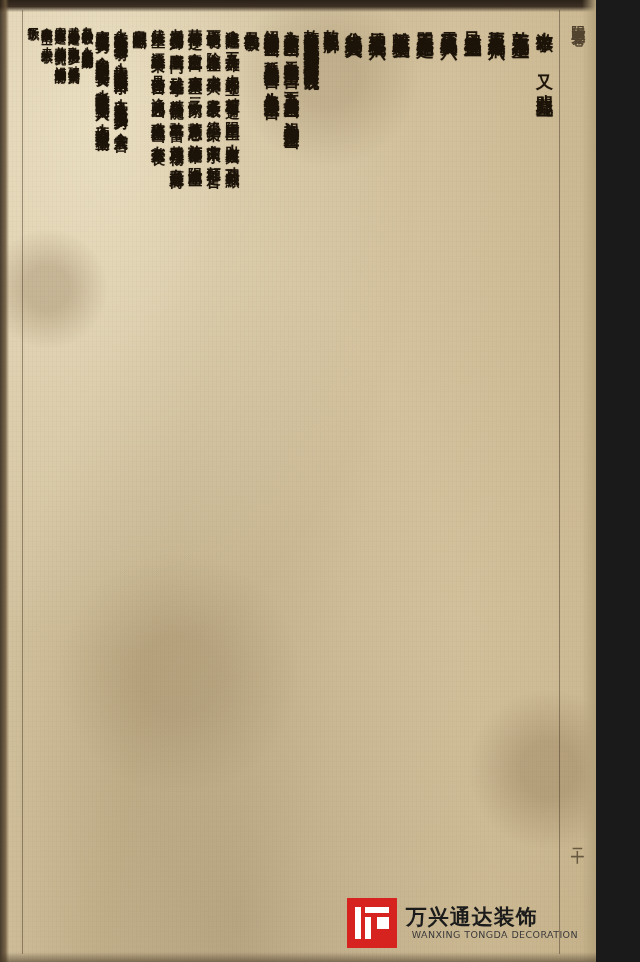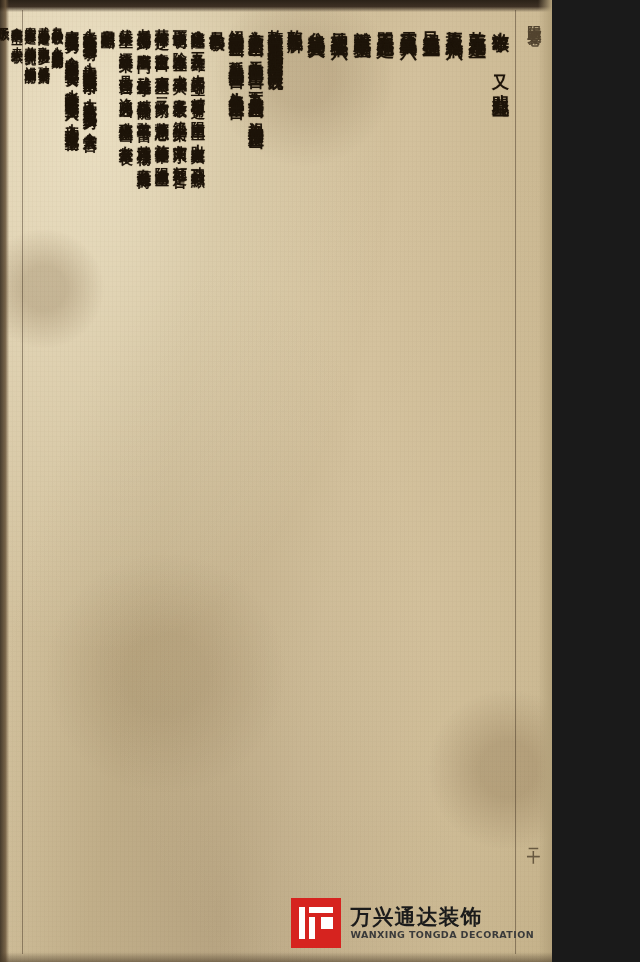--- a/index.html
+++ b/index.html
@@ -2,21 +2,21 @@
 <html><head>
 <meta charset="utf-8">
 <style>
   html, body {
     margin: 0;
     padding: 0;
     background: #1a1a1a;
   }
   #page {
     position: relative;
-    width: 552px;
+    width: 596px;
     height: 962px;
     overflow: hidden;
     background: #cdbd9c;
     font-family: "DejaVu Serif", serif;
   }
 
   
   .paper {
     position: absolute;
     inset: 0;
@@ -213,24 +213,25 @@
   .logo-cn {
     font-family: "DejaVu Sans", sans-serif;
     font-size: 21px;
     font-weight: 700;
     color: #1b1b1b;
     letter-spacing: 1px;
   }
   .logo-en {
     font-family: "DejaVu Sans", sans-serif;
     font-size: 9.5px;
-    font-weight: 700;
+    font-weight: 400;
     color: #3a3a3a;
     letter-spacing: 0.4px;
     margin-top: 2px;
+    margin-left: 6px;
   }
 </style>
 </head>
 <body>
 
 <div id="page">
   <div class="paper"></div>
   <div class="grain"></div>
   <div class="stains"></div>
 

